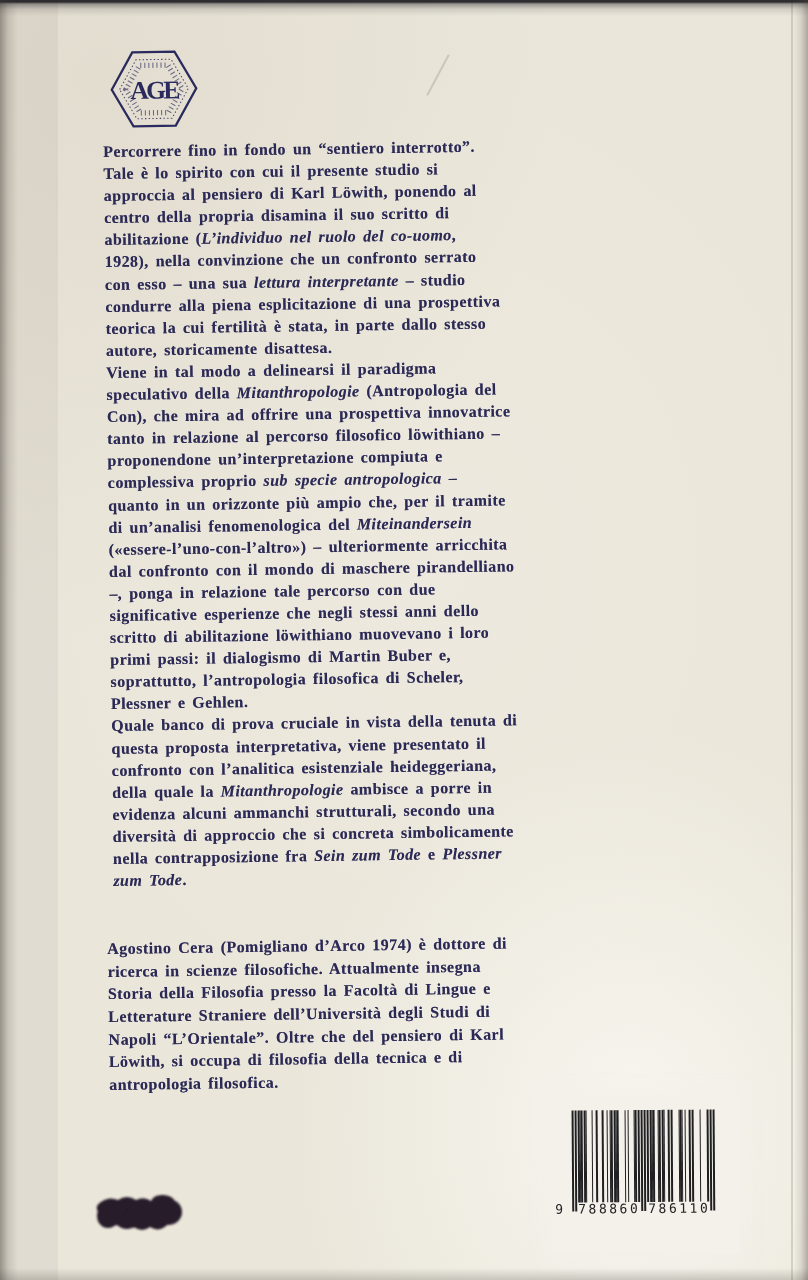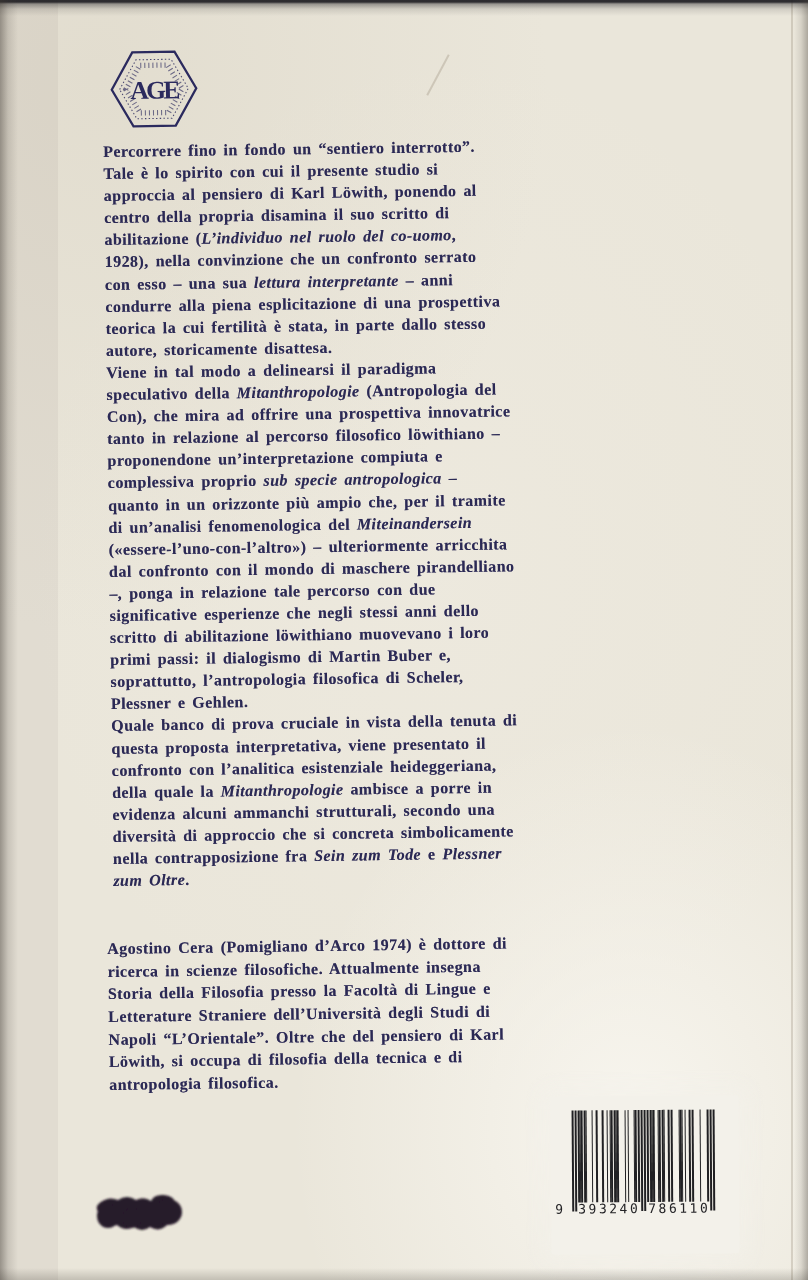--- a/index.html
+++ b/index.html
@@ -82,21 +82,21 @@
   </div>
 
   <div class="typeblock">
     <div class="synopsis">
         <div class="line"><span>Percorrere fino in fondo un “sentiero interrotto”.</span></div>
         <div class="line"><span>Tale è lo spirito con cui il presente studio si</span></div>
         <div class="line"><span>approccia al pensiero di Karl Löwith, ponendo al</span></div>
         <div class="line"><span>centro della propria disamina il suo scritto di</span></div>
         <div class="line"><span>abilitazione (</span><i>L’individuo nel ruolo del co-uomo</i><span>,</span></div>
         <div class="line"><span>1928), nella convinzione che un confronto serrato</span></div>
-        <div class="line"><span>con esso – una sua </span><i>lettura interpretante</i><span> – anni</span></div>
+        <div class="line"><span>con esso – una sua </span><i>lettura interpretante</i><span> – studio</span></div>
         <div class="line"><span>condurre alla piena esplicitazione di una prospettiva</span></div>
         <div class="line"><span>teorica la cui fertilità è stata, in parte dallo stesso</span></div>
         <div class="line"><span>autore, storicamente disattesa.</span></div>
         <div class="line"><span>Viene in tal modo a delinearsi il paradigma</span></div>
         <div class="line"><span>speculativo della </span><i>Mitanthropologie</i><span> (Antropologia del</span></div>
         <div class="line"><span>Con), che mira ad offrire una prospettiva innovatrice</span></div>
         <div class="line"><span>tanto in relazione al percorso filosofico löwithiano –</span></div>
         <div class="line"><span>proponendone un’interpretazione compiuta e</span></div>
         <div class="line"><span>complessiva proprio </span><i>sub specie antropologica</i><span> –</span></div>
         <div class="line"><span>quanto in un orizzonte più ampio che, per il tramite</span></div>
@@ -109,21 +109,21 @@
         <div class="line"><span>primi passi: il dialogismo di Martin Buber e,</span></div>
         <div class="line"><span>soprattutto, l’antropologia filosofica di Scheler,</span></div>
         <div class="line"><span>Plessner e Gehlen.</span></div>
         <div class="line"><span>Quale banco di prova cruciale in vista della tenuta di</span></div>
         <div class="line"><span>questa proposta interpretativa, viene presentato il</span></div>
         <div class="line"><span>confronto con l’analitica esistenziale heideggeriana,</span></div>
         <div class="line"><span>della quale la </span><i>Mitanthropologie</i><span> ambisce a porre in</span></div>
         <div class="line"><span>evidenza alcuni ammanchi strutturali, secondo una</span></div>
         <div class="line"><span>diversità di approccio che si concreta simbolicamente</span></div>
         <div class="line"><span>nella contrapposizione fra </span><i>Sein zum Tode</i><span> e </span><i>Plessner</i></div>
-        <div class="line"><i>zum Oltre</i><span>.</span></div>
+        <div class="line"><i>zum Tode</i><span>.</span></div>
       </div>
     <div class="bio">
         <div class="line"><span>Agostino Cera (Pomigliano d’Arco 1974) è dottore di</span></div>
         <div class="line"><span>ricerca in scienze filosofiche. Attualmente insegna</span></div>
         <div class="line"><span>Storia della Filosofia presso la Facoltà di Lingue e</span></div>
         <div class="line"><span>Letterature Straniere dell’Università degli Studi di</span></div>
         <div class="line"><span>Napoli “L’Orientale”. Oltre che del pensiero di Karl</span></div>
         <div class="line"><span>Löwith, si occupa di filosofia della tecnica e di</span></div>
         <div class="line"><span>antropologia filosofica.</span></div>
       </div>
@@ -169,21 +169,21 @@
         <div class="bar" style="left: 109.5px; width: 1.5px; height: 92px;"></div>
         <div class="bar" style="left: 112.5px; width: 1.5px; height: 92px;"></div>
         <div class="bar" style="left: 117px; width: 1.5px; height: 92px;"></div>
         <div class="bar" style="left: 120px; width: 1.5px; height: 92px;"></div>
         <div class="bar" style="left: 127.5px; width: 1.5px; height: 92px;"></div>
         <div class="bar" style="left: 135px; width: 1.5px; height: 92px;"></div>
         <div class="bar" style="left: 138px; width: 1.5px; height: 101px;"></div>
         <div class="bar" style="left: 141px; width: 1.5px; height: 101px;"></div>
       </div>
     <div class="bc-digit bc-lead">9</div>
-    <div class="bc-digit bc-g1">393240</div>
+    <div class="bc-digit bc-g1">788860</div>
     <div class="bc-digit bc-g2">786110</div>
   </div>
 
   <svg class="smudge" viewBox="0 0 106 56">
     <defs>
         <filter id="sb" x="-20%" y="-20%" width="140%" height="140%">
           <feGaussianBlur stdDeviation="0.9"></feGaussianBlur>
         </filter>
       </defs>
     <g filter="url(#sb)" fill="#281a2b">

